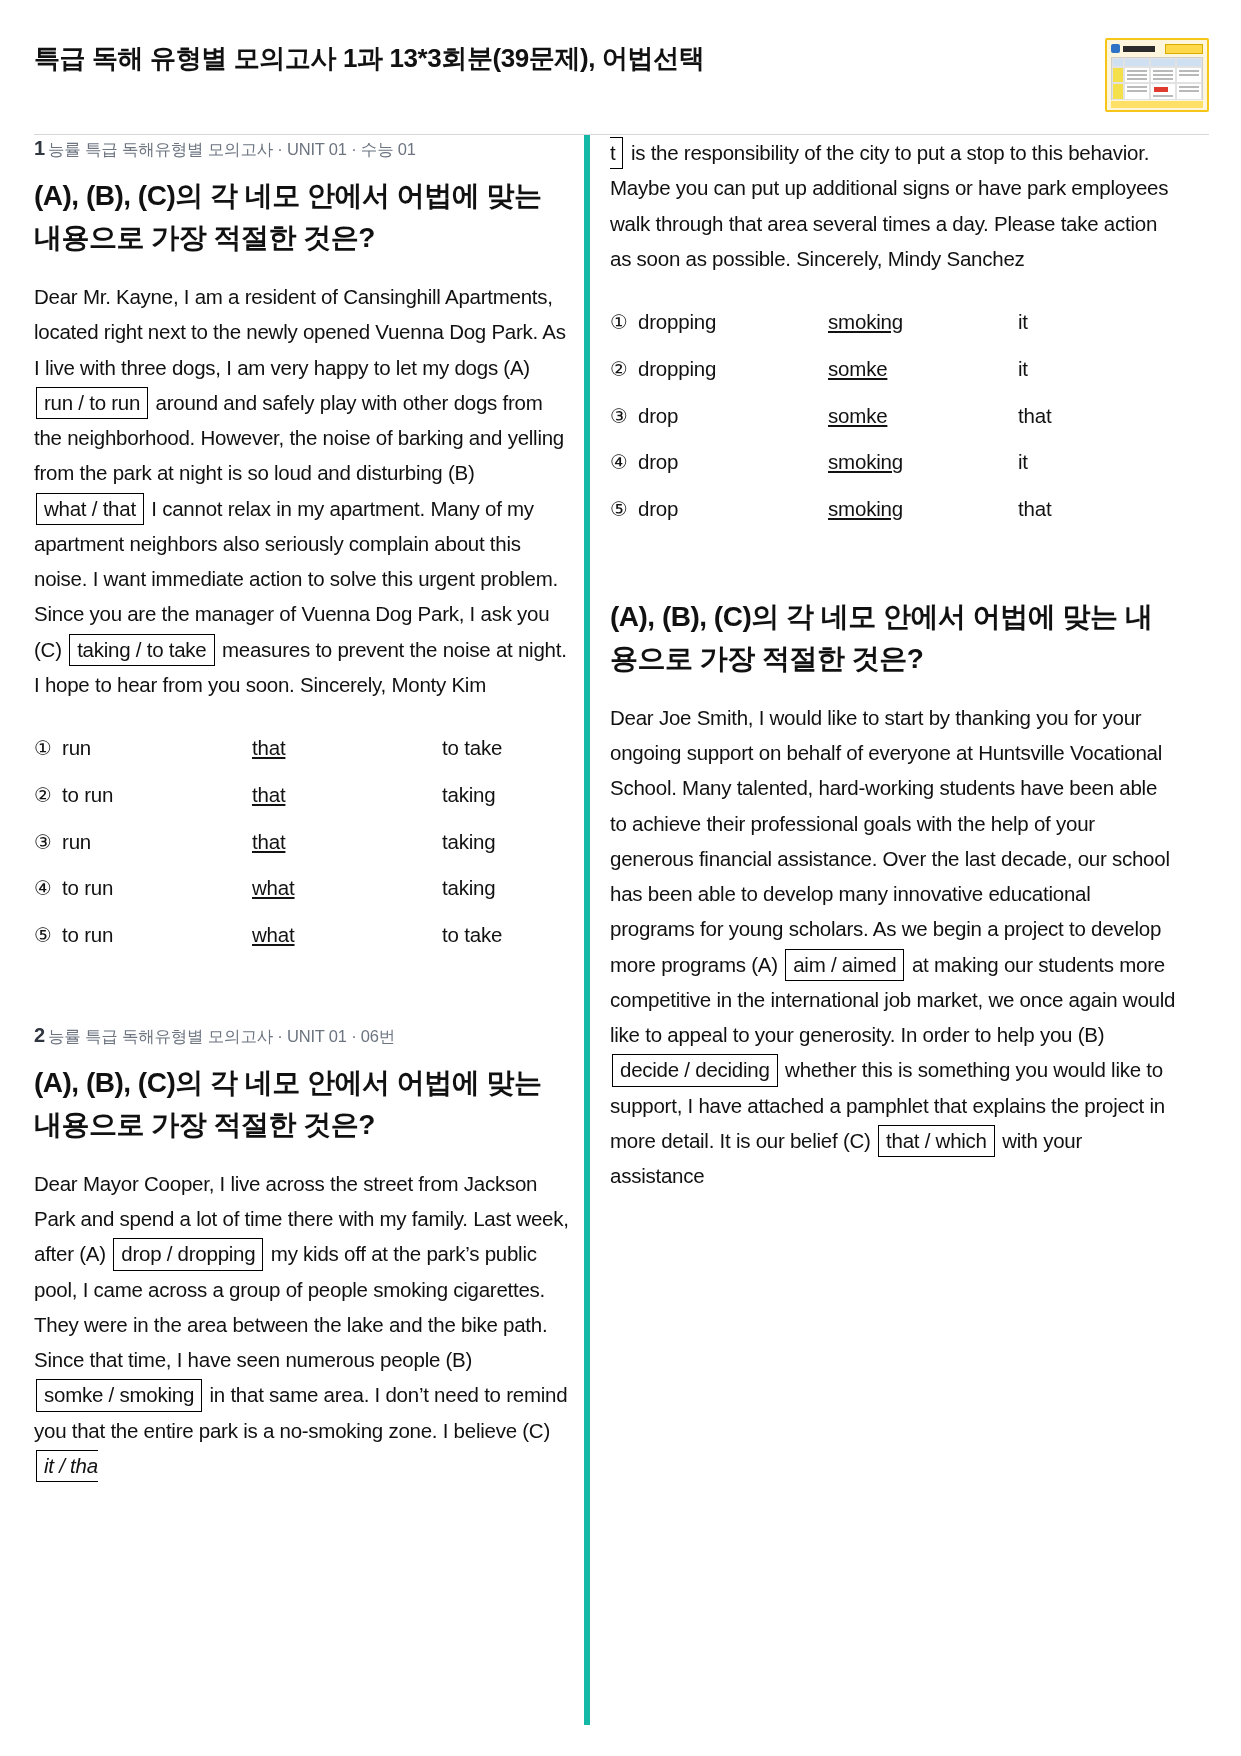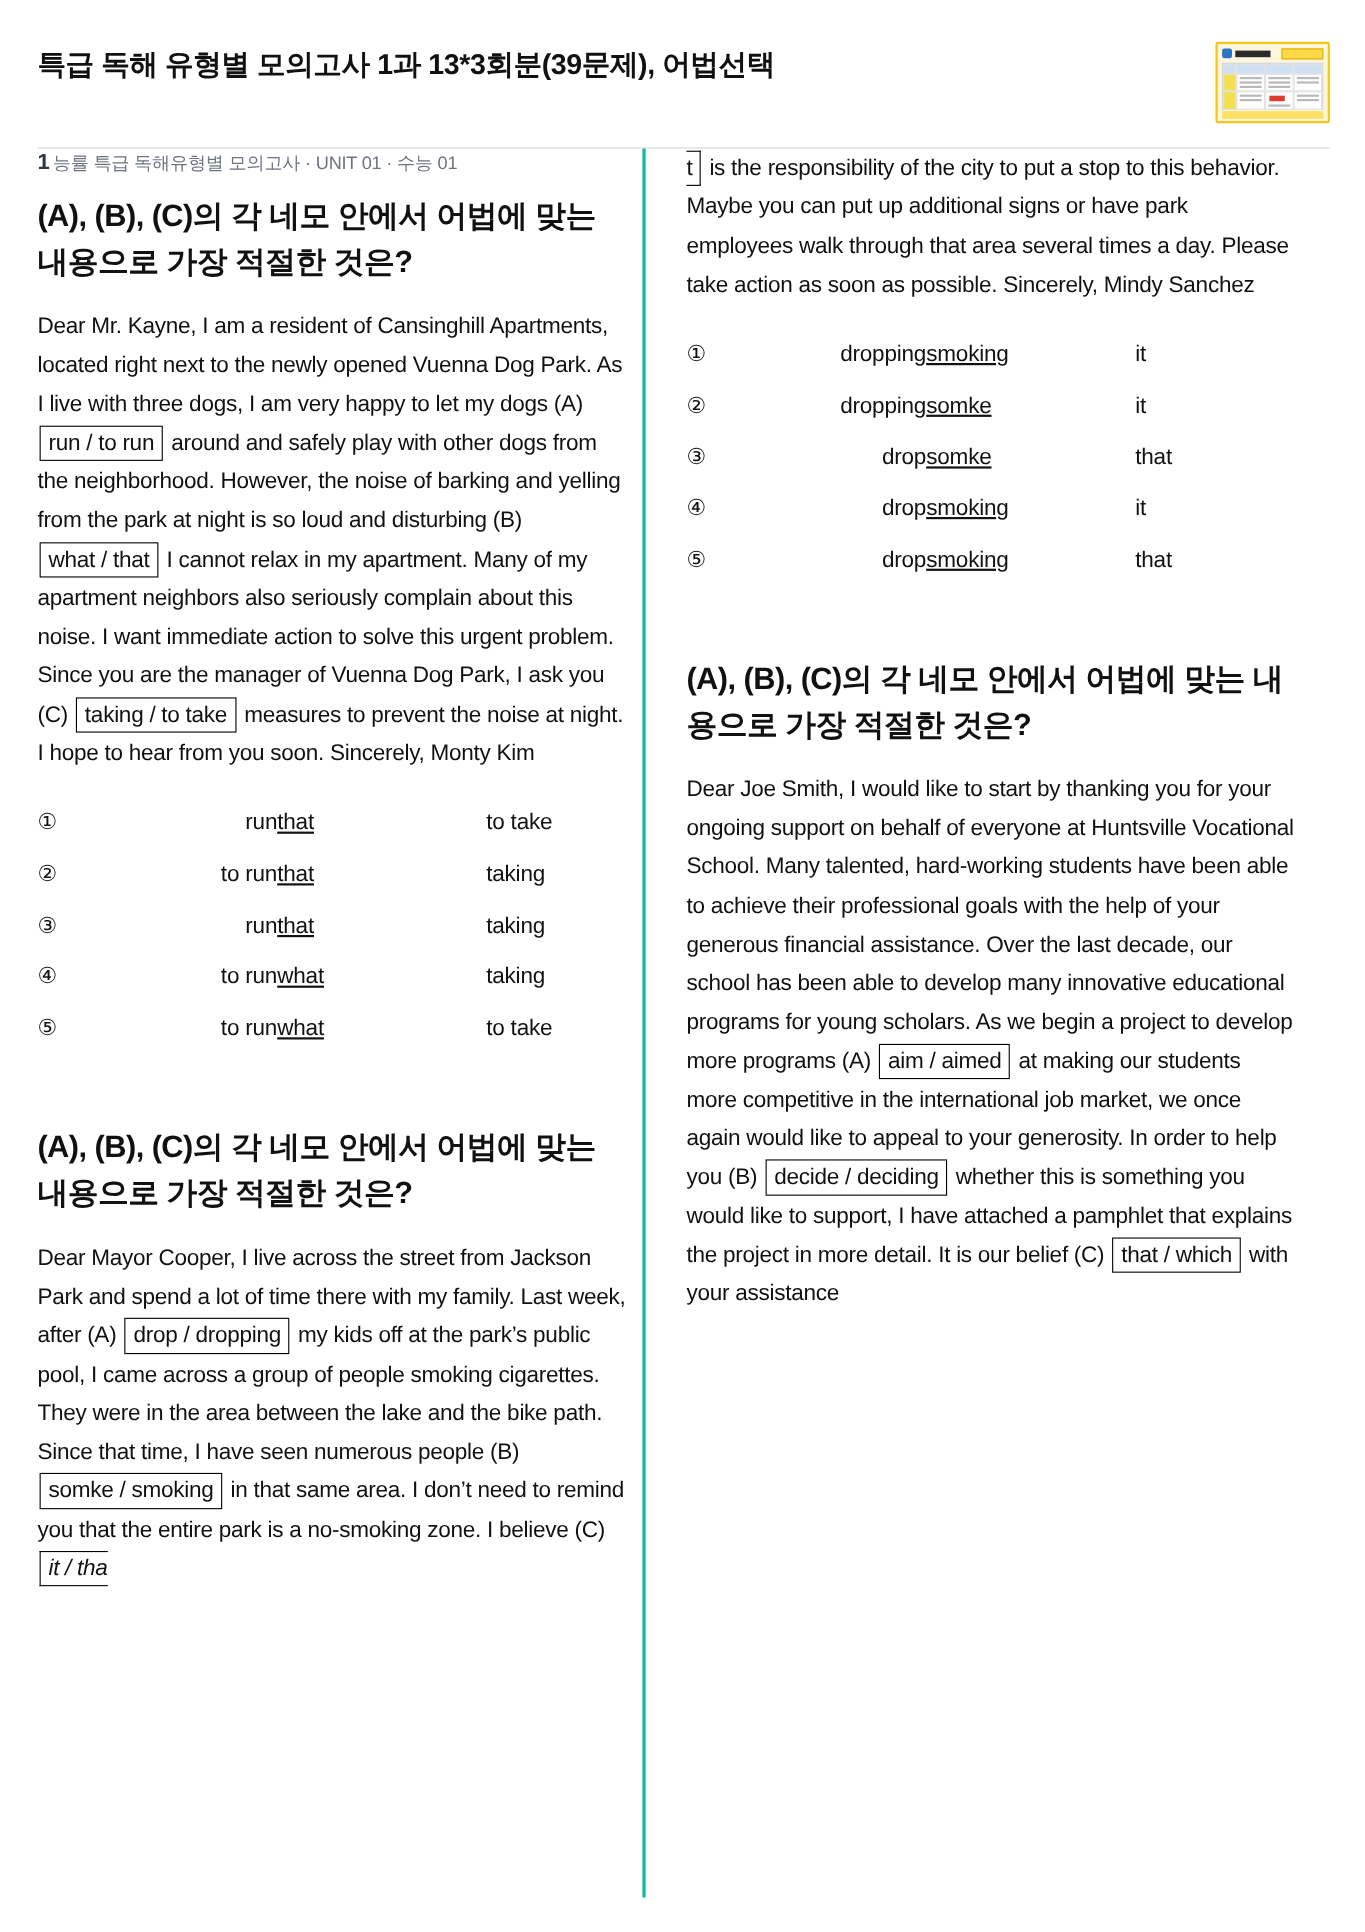--- a/index.html
+++ b/index.html
@@ -88,22 +88,22 @@
     margin-top: 0;
     height: 1590px;
   }
   .col {
     width: 556px;
     padding: 0 10px 0 6px;
     overflow: hidden;
     position: relative;
   }
   .col-right {
-    border-left: 3px solid #14b8a6;
-    padding-left: 37px;
+    border-left: 6px solid #14b8a6;
+    padding-left: 20px;
     width: 604px;
   }
 
   
   .qblock { margin-bottom: 6px; }
   .q-meta {
     font-size: 16.5px;
     color: #6c7480;
     margin: 0 0 14px 0;
     letter-spacing: -0.2px;
@@ -164,21 +164,21 @@
     font-size: 20.5px;
     line-height: 1.6;
     margin-bottom: 14px;
     letter-spacing: -0.2px;
   }
   .choice-marker {
     width: 28px;
     flex: 0 0 28px;
     font-size: 20px;
   }
-  .choice-a { width: 190px; flex: 0 0 190px; text-align: right; }
+  .choice-a { width: 190px; flex: 0 0 190px; }
   .choice-b { width: 190px; flex: 0 0 190px; text-decoration: underline; }
   .choice-c { flex: 1 1 auto; }
 
   .spacer-lg { height: 56px; }
 </style>
 </head>
 <body>
 
 <div class="page">
 
@@ -274,20 +274,23 @@
             <span class="choice-a">to run</span>
             <span class="choice-b">what</span>
             <span class="choice-c">to take</span>
           </li>
         </ul>
       </div>
 
       <div class="spacer-lg"></div>
 
       <div class="qblock">
+        <div class="q-meta">
+          <span class="q-num">2</span><span>능률 특급 독해유형별 모의고사 · UNIT 01 · 06번</span>
+        </div>
         <div class="q-prompt">(A), (B), (C)의 각 네모 안에서 어법에 맞는 내용으로 가장 적절한 것은?</div>
         <p class="q-passage"><span>Dear Mayor Cooper, I live across the street from Jackson Park and spend a lot of time there with my family. Last week, after (A) </span><span class="boxed">drop / dropping</span><span> my kids off at the park’s public pool, I came across a group of people smoking cigarettes. They were in the area between the lake and the bike path. Since that time, I have seen numerous people (B) </span><span class="boxed">somke / smoking</span><span> in that same area. I don’t need to remind you that the entire park is a no-smoking zone. I believe (C) </span><span class="boxed clip-right">it / tha</span></p>
       </div>
 
     </div>
 
     <div class="col col-right">
 
       <p class="q-passage"><span class="boxed clip-left">t</span><span> is the responsibility of the city to put a stop to this behavior. Maybe you can put up additional signs or have park employees walk through that area several times a day. Please take action as soon as possible. Sincerely, Mindy Sanchez</span></p>
 

